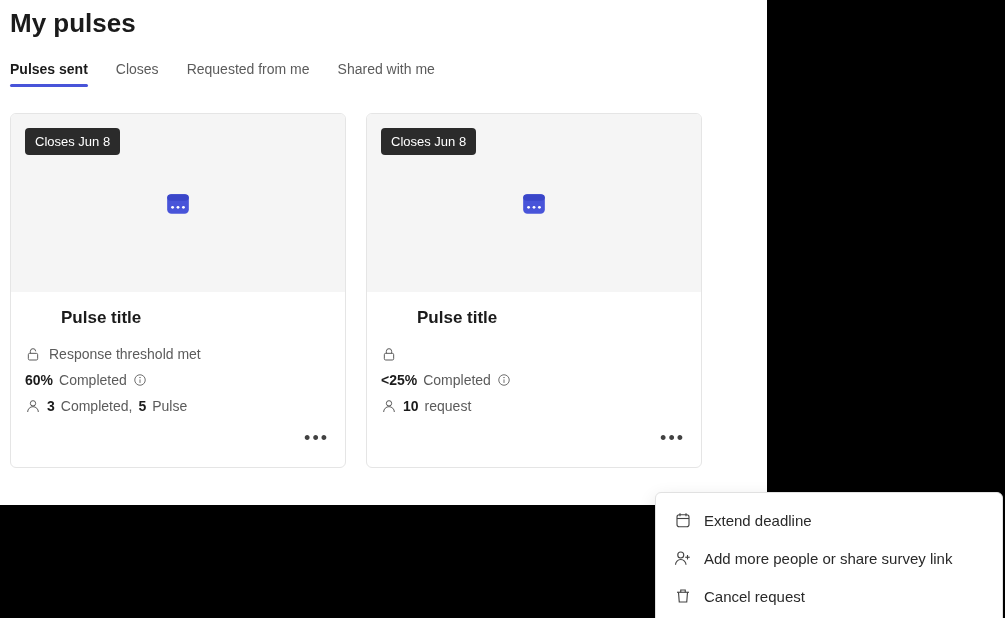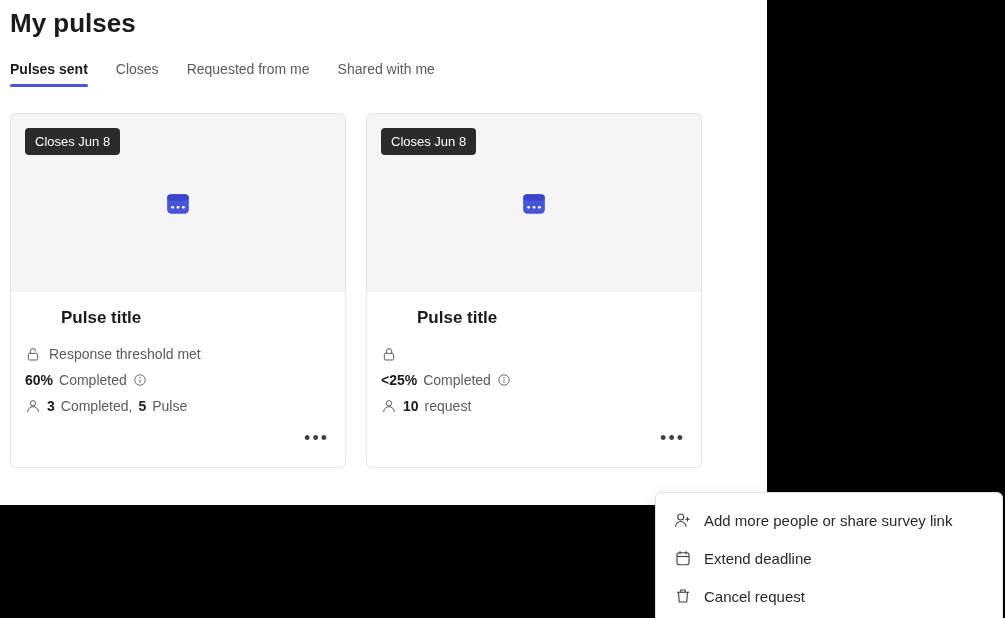--- a/index.html
+++ b/index.html
@@ -301,35 +301,35 @@
         <button class="more-btn">•••</button>
       </div>
     </div>
 
   </div>
 </div>
 
 <div class="menu">
   <div class="menu-item">
     <svg class="menu-icon" viewBox="0 0 24 24">
+      <rect x="4" y="5" width="16" height="16" rx="3"></rect>
+      <line x1="4" y1="10" x2="20" y2="10"></line>
+      <line x1="8" y1="3" x2="8" y2="7"></line>
+      <line x1="16" y1="3" x2="16" y2="7"></line>
+    </svg>
+    <span>Extend deadline</span>
+  </div>
+  <div class="menu-item">
+    <svg class="menu-icon" viewBox="0 0 24 24">
       <circle cx="9" cy="8" r="4"></circle>
       <path d="M2 21 a7 7 0 0 1 14 0"></path>
       <line x1="18" y1="8" x2="18" y2="14"></line>
       <line x1="15" y1="11" x2="21" y2="11"></line>
     </svg>
     <span>Add more people or share survey link</span>
-  </div>
-  <div class="menu-item">
-    <svg class="menu-icon" viewBox="0 0 24 24">
-      <rect x="4" y="5" width="16" height="16" rx="3"></rect>
-      <line x1="4" y1="10" x2="20" y2="10"></line>
-      <line x1="8" y1="3" x2="8" y2="7"></line>
-      <line x1="16" y1="3" x2="16" y2="7"></line>
-    </svg>
-    <span>Extend deadline</span>
   </div>
   <div class="menu-item">
     <svg class="menu-icon" viewBox="0 0 24 24">
       <path d="M4 7 h16"></path>
       <path d="M9 7 V4 h6 v3"></path>
       <path d="M6 7 l1 13 h10 l1 -13"></path>
     </svg>
     <span>Cancel request</span>
   </div>
 </div>

